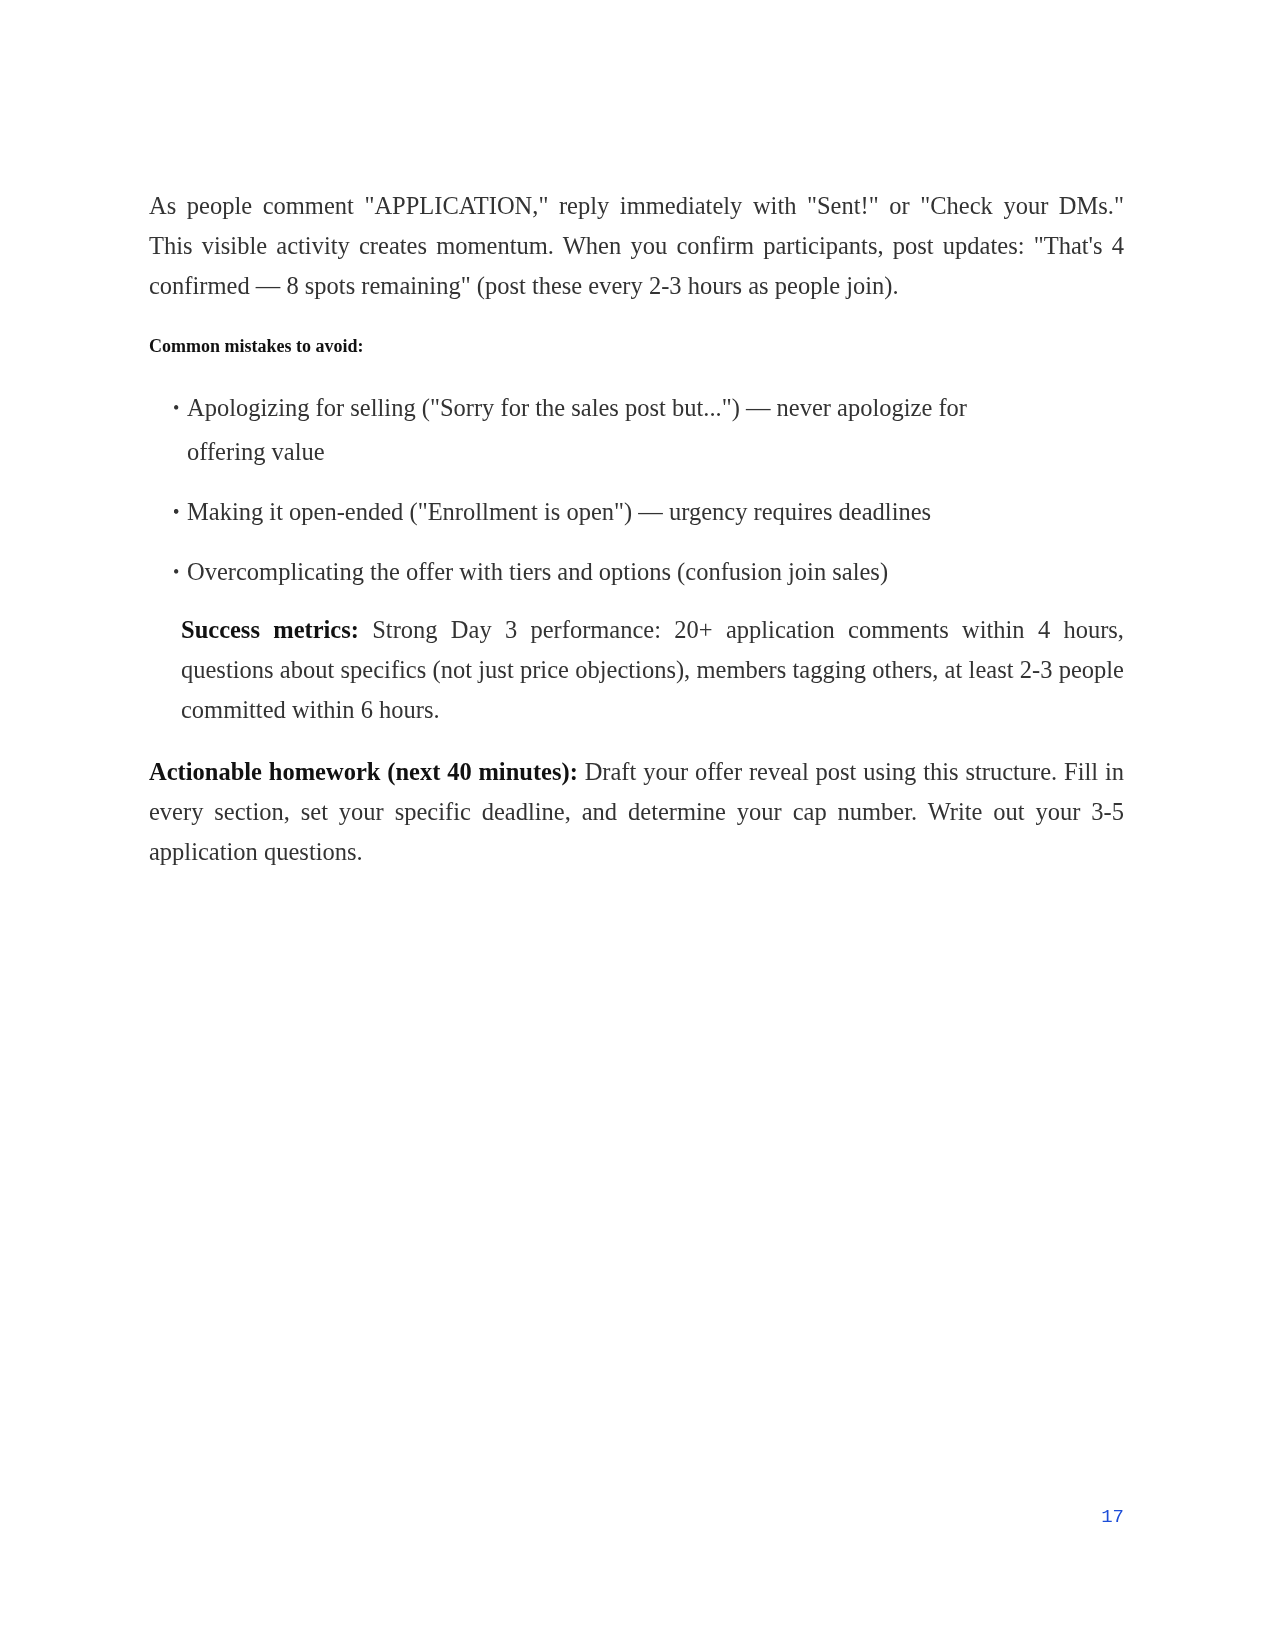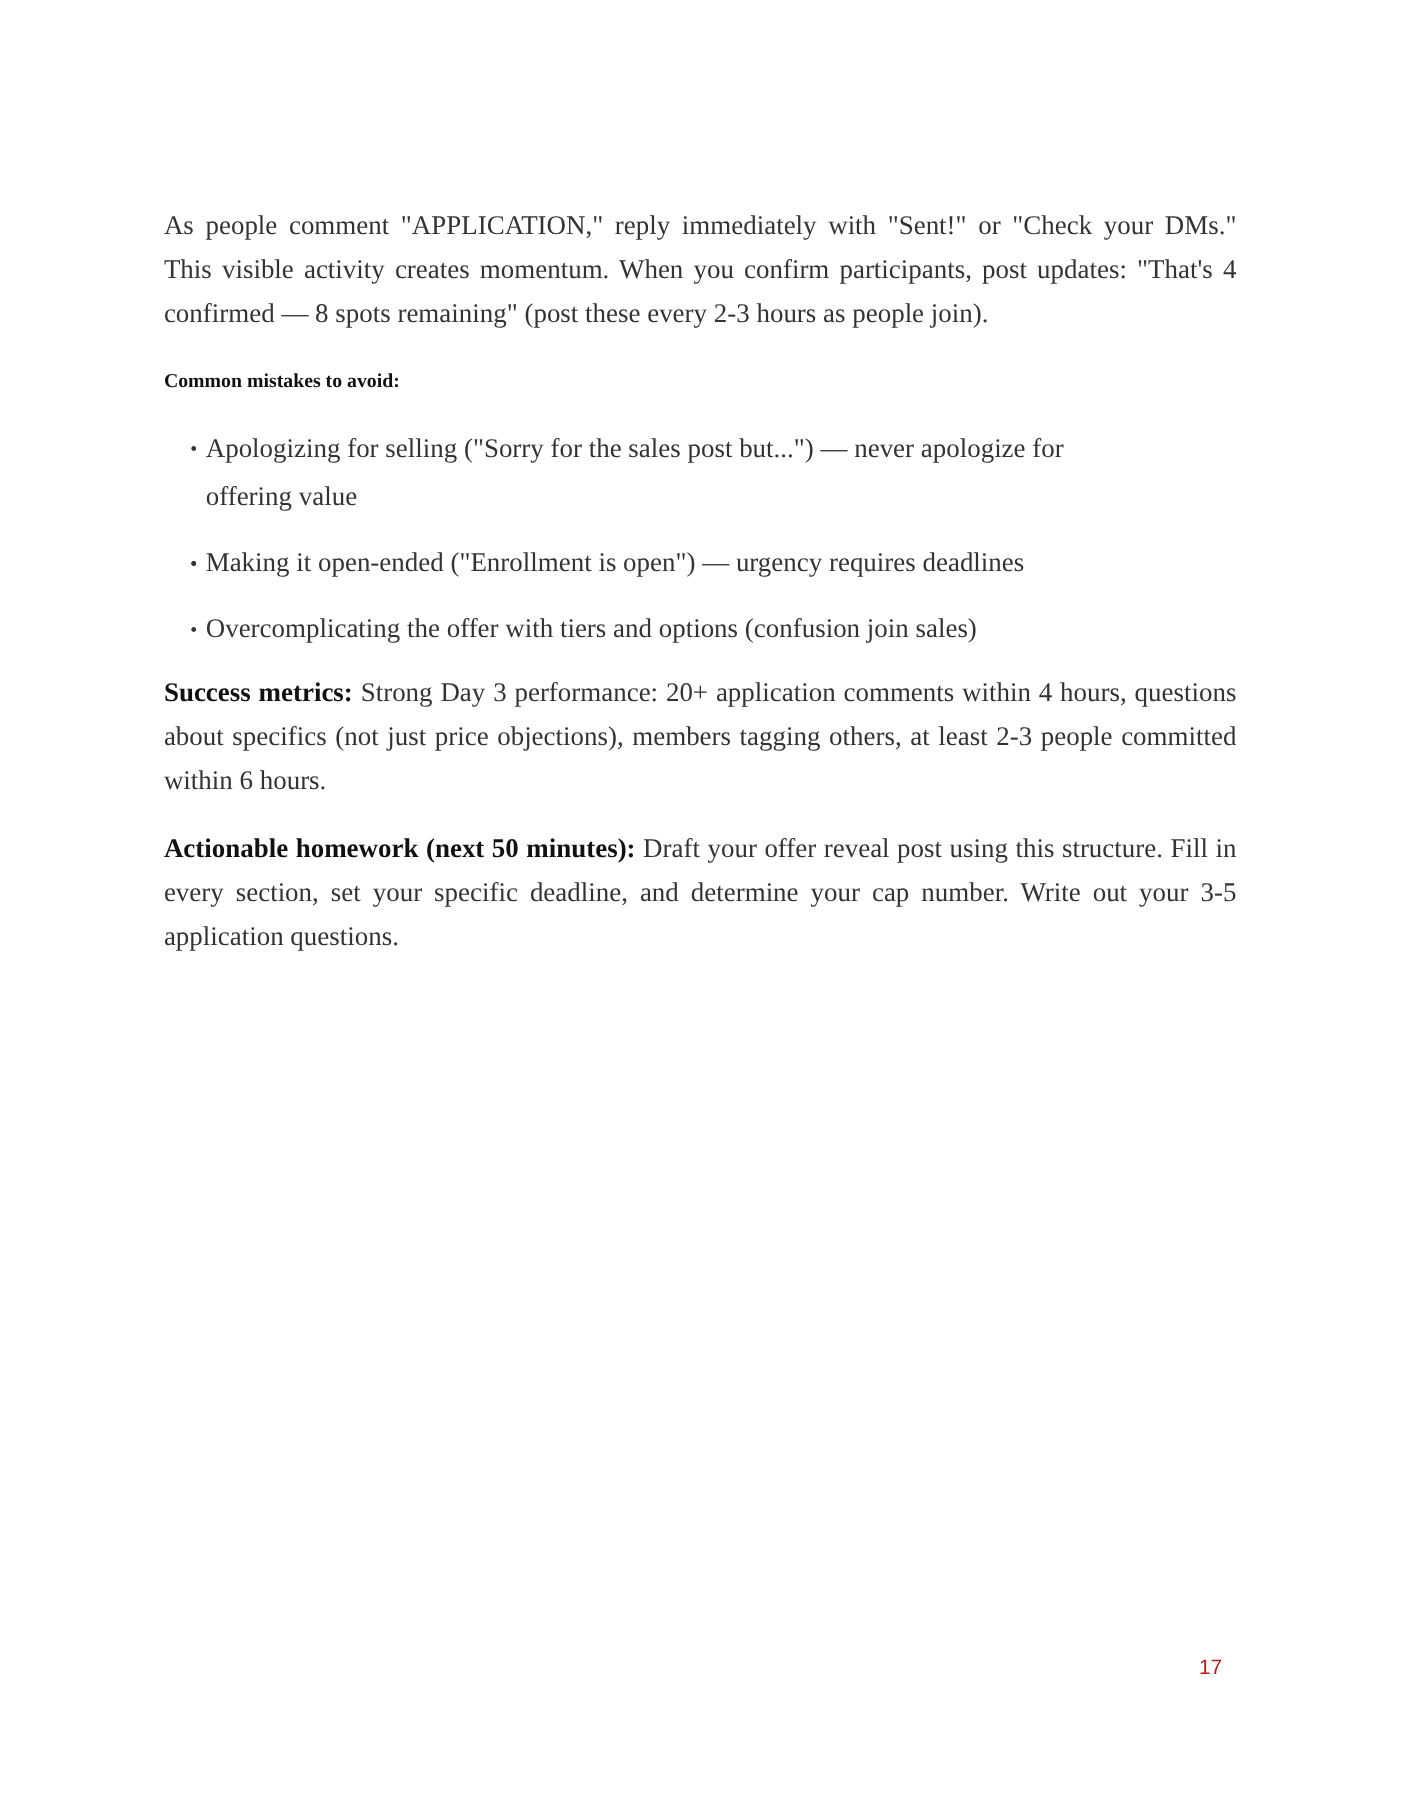--- a/index.html
+++ b/index.html
@@ -58,30 +58,31 @@
     ul.mistakes li .bullet {
       position: absolute;
       left: 0;
       top: 0;
       font-size: 18px;
       line-height: 44px;
       color: #333333;
     }
     .para-metrics {
       margin-bottom: 22px;
+      margin-left: 32px;
     }
     .page-number {
       position: absolute;
       left: 1090px;
       top: 1506px;
       width: 34px;
-      text-align: left;
+      text-align: right;
       font-size: 19px;
-      color: #b91c1c;
-      font-family: Liberation Sans, sans-serif;
+      color: #1d4ed8;
+      font-family: Liberation Mono, monospace;
     }
   </style>
 </head>
 <body>
 
 <div class="page-content">
 
   <p class="para-intro">As people comment "APPLICATION," reply immediately with "Sent!" or "Check your DMs." This visible activity creates momentum. When you confirm participants, post updates: "That's 4 confirmed — 8 spots remaining" (post these every 2-3 hours as people join).</p>
 
   <div class="heading">Common mistakes to avoid:</div>
@@ -99,17 +100,17 @@
       <span>Making it open-ended ("Enrollment is open") — urgency requires deadlines</span>
     </li>
     <li>
       <span class="bullet">•</span>
       <span>Overcomplicating the offer with tiers and options (confusion join sales)</span>
     </li>
   </ul>
 
   <p class="para-metrics"><span class="strong">Success metrics:</span><span> Strong Day 3 performance: 20+ application comments within 4 hours, questions about specifics (not just price objections), members tagging others, at least 2-3 people committed within 6 hours.</span></p>
 
-  <p class="para-homework"><span class="strong">Actionable homework (next 50 minutes):</span><span> Draft your offer reveal post using this structure. Fill in every section, set your specific deadline, and determine your cap number. Write out your 3-5 application questions.</span></p>
+  <p class="para-homework"><span class="strong">Actionable homework (next 40 minutes):</span><span> Draft your offer reveal post using this structure. Fill in every section, set your specific deadline, and determine your cap number. Write out your 3-5 application questions.</span></p>
 
 </div>
 
 <div class="page-number">17</div>
 
 </body></html>

